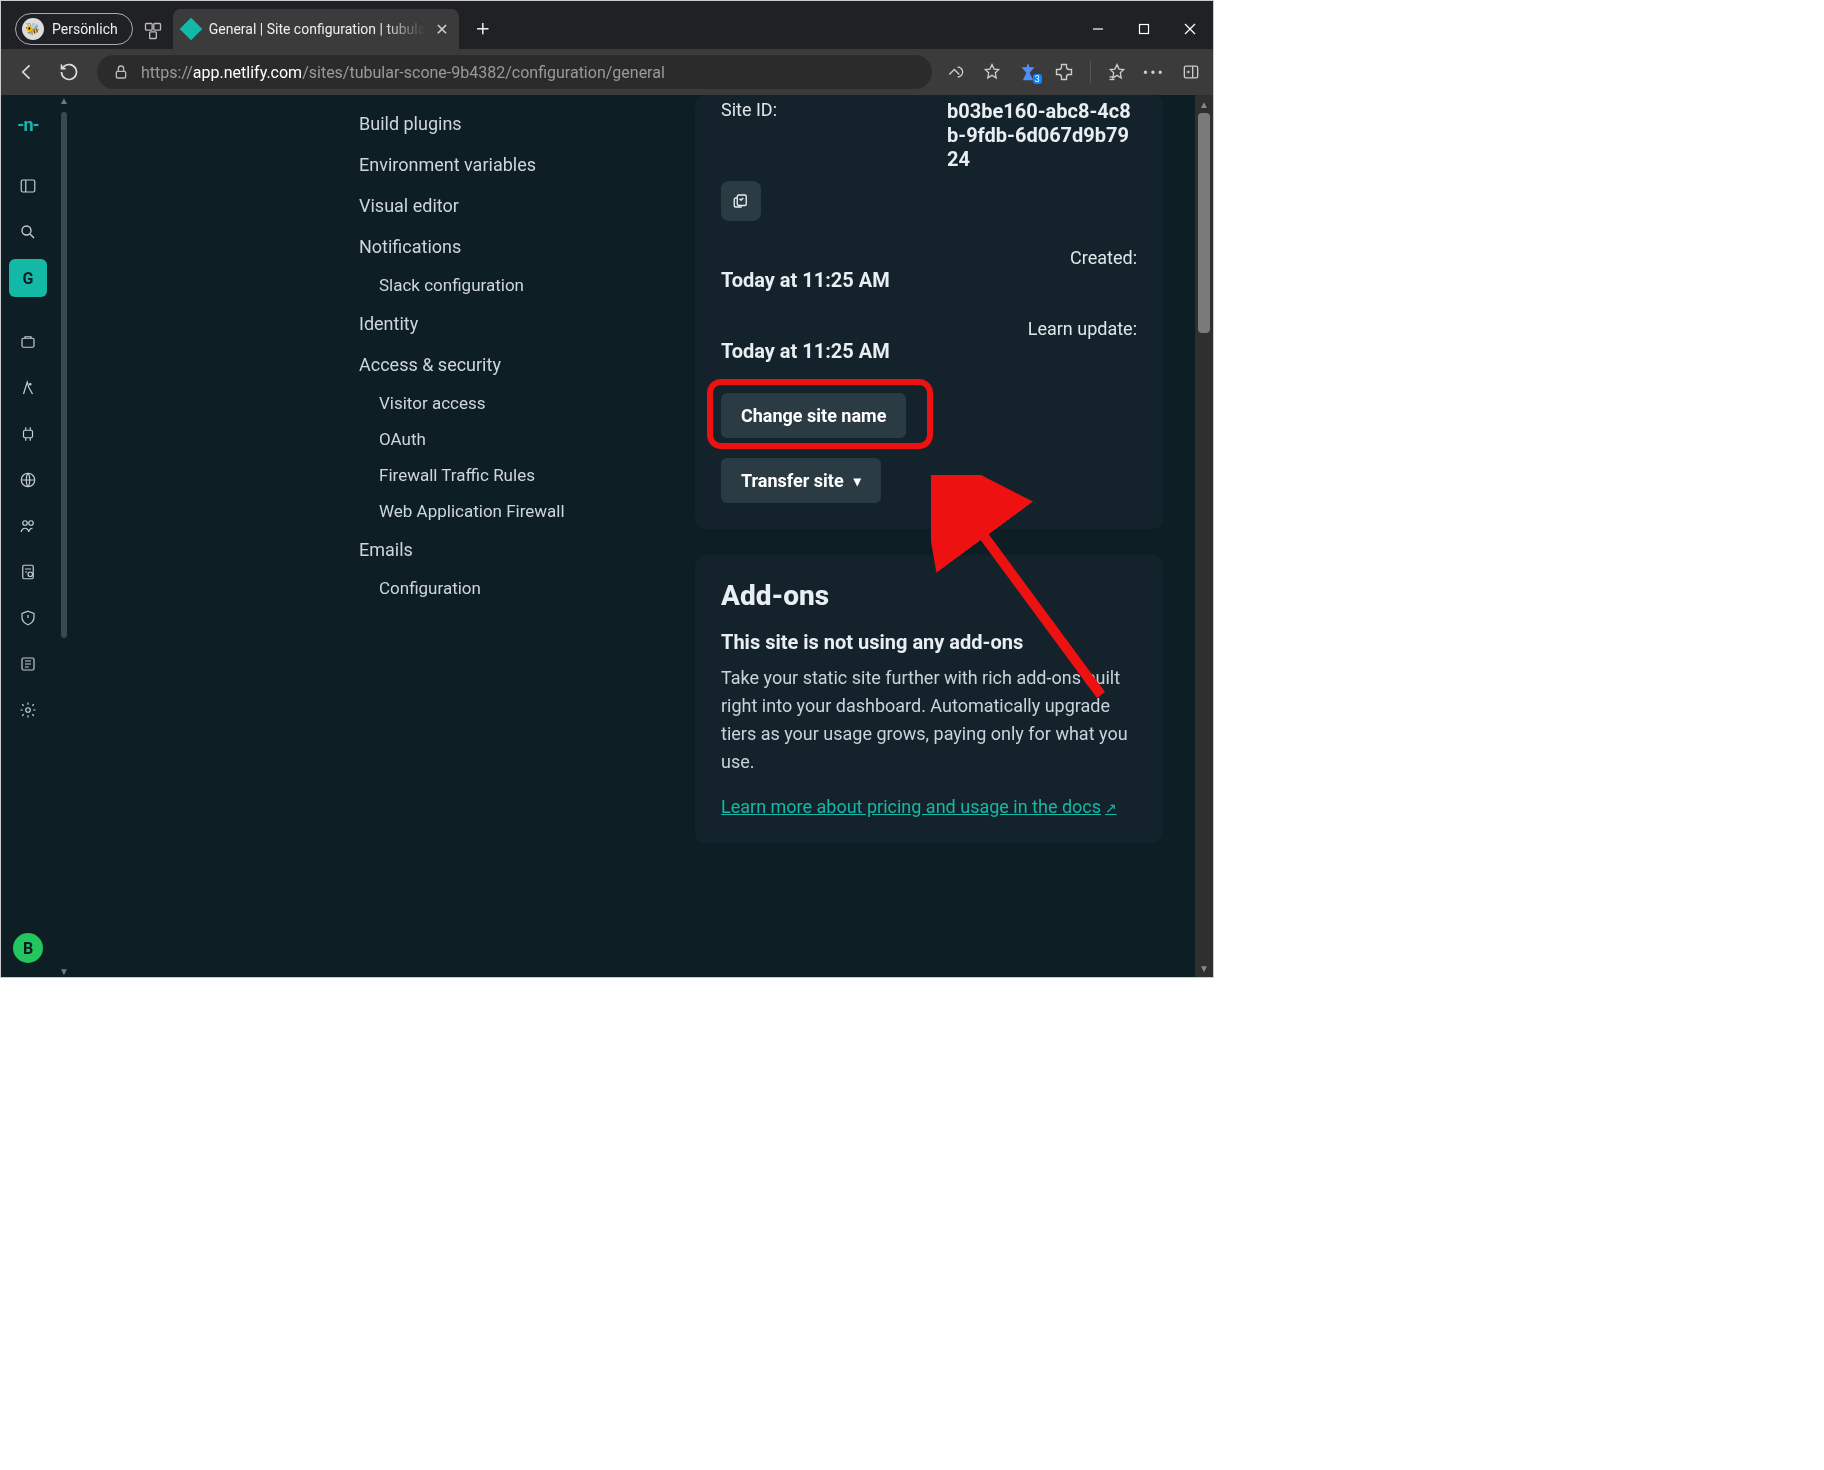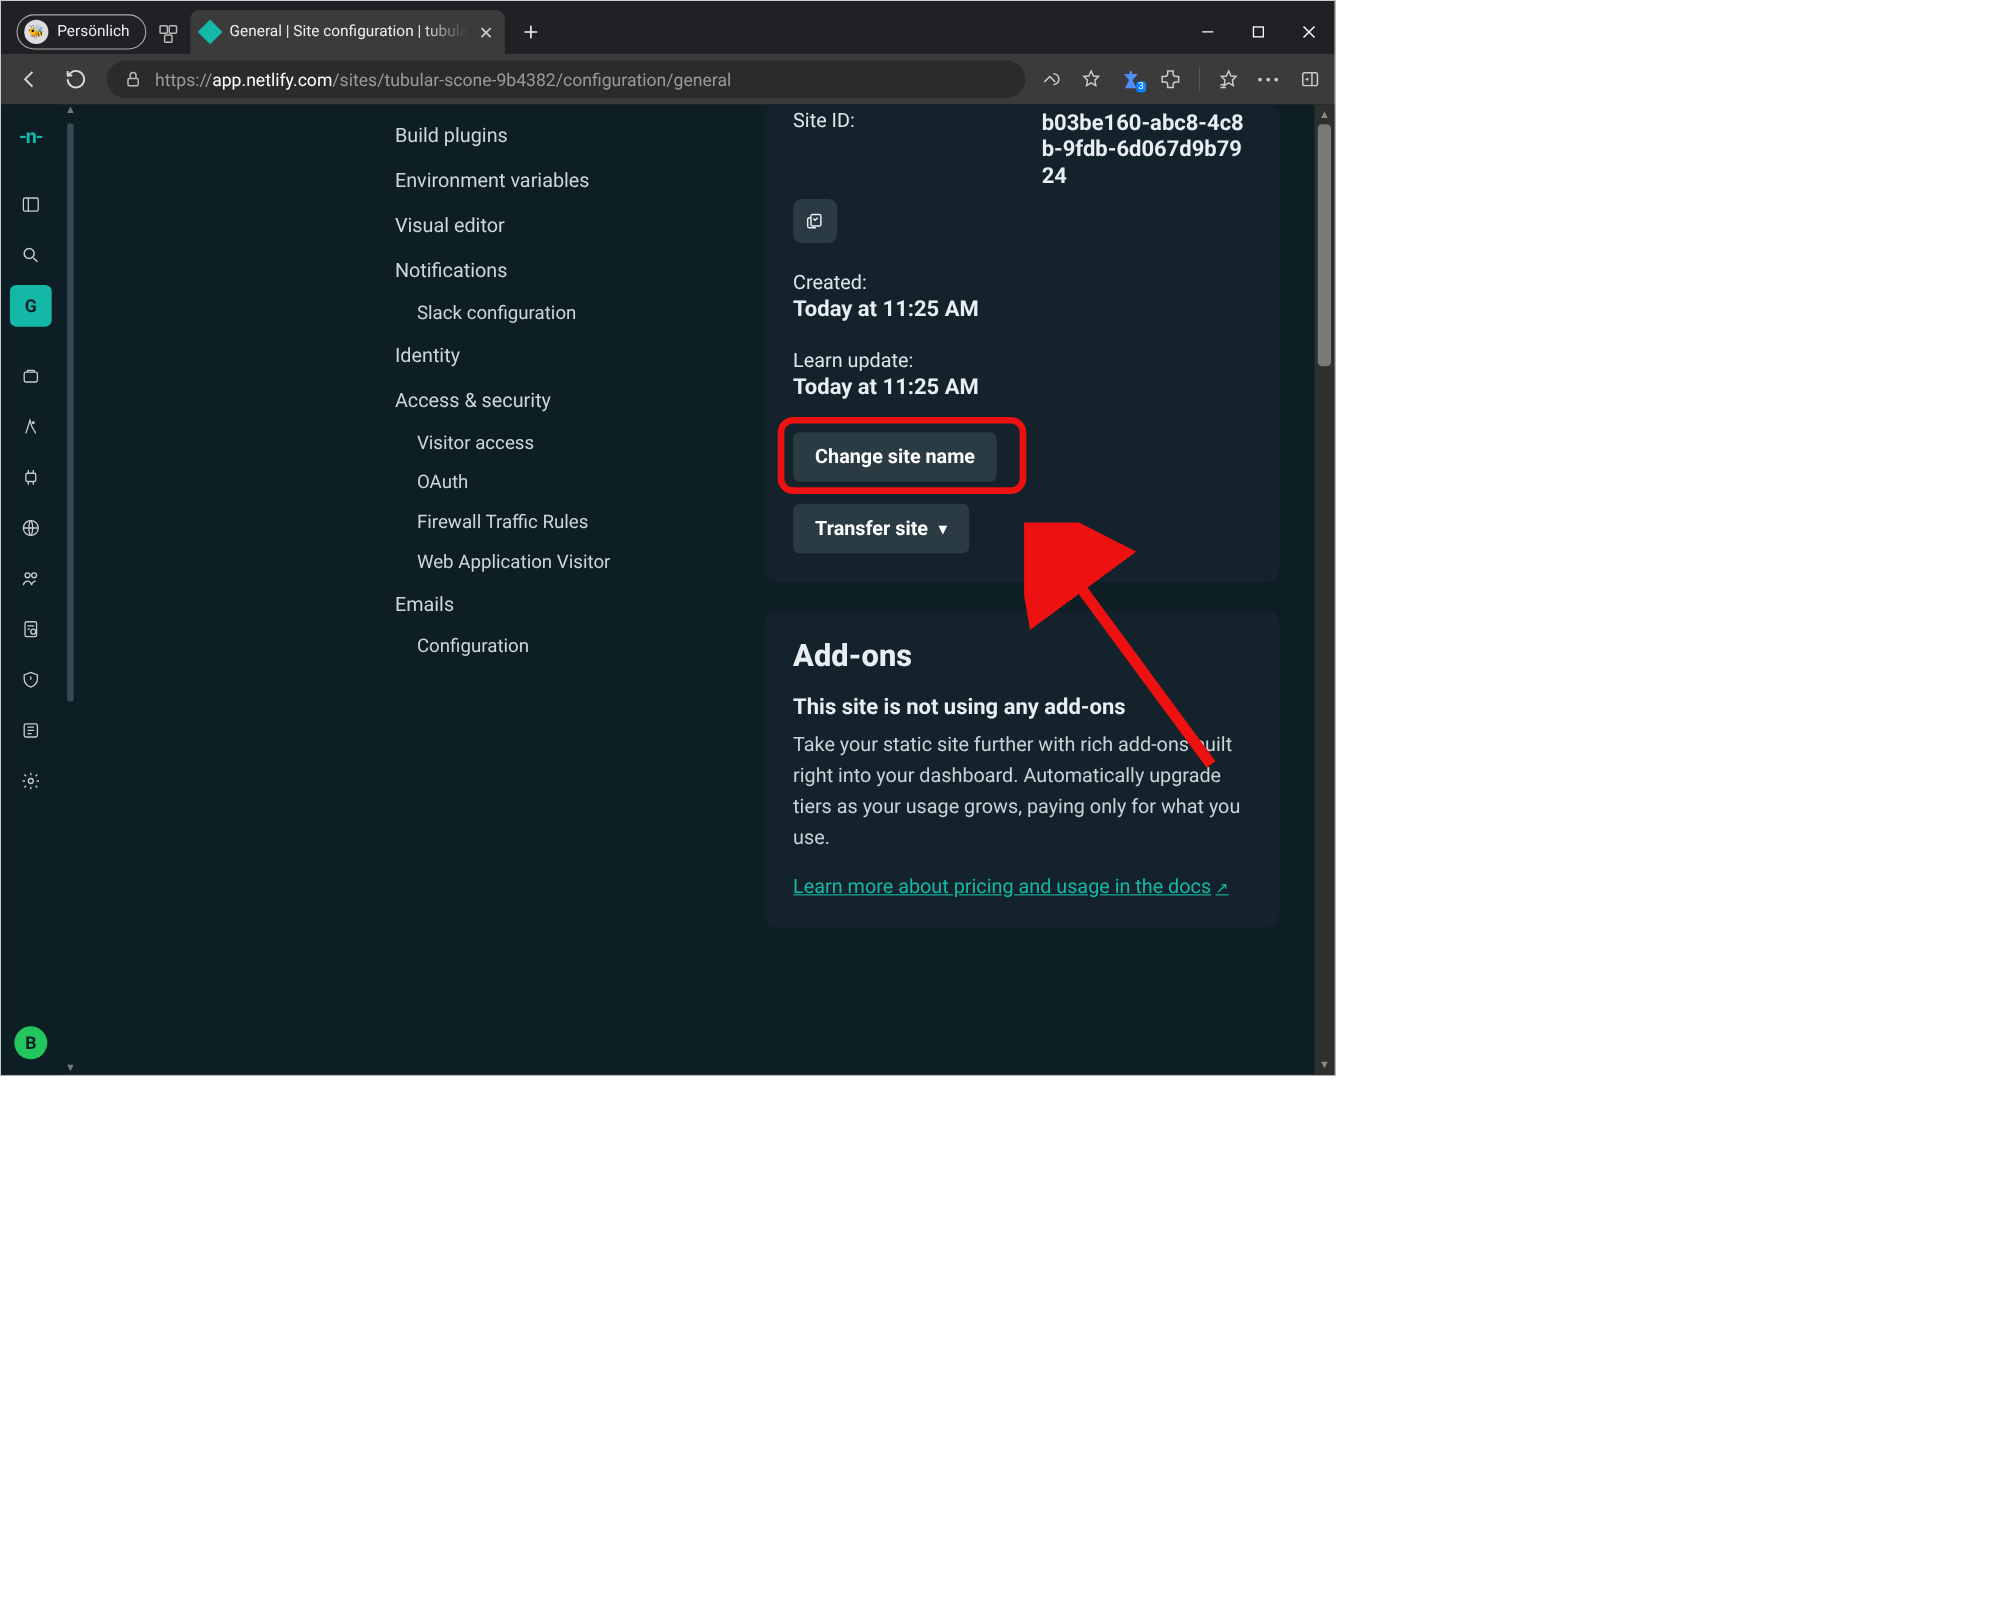--- a/index.html
+++ b/index.html
@@ -48,21 +48,21 @@
   .rail-scroll .thumb { position:absolute; top:0; width:6px; left:-2px; height:62%; background:#3a4a52; border-radius:3px; }
 
   .content { flex:1; display:flex; padding-left:24px; overflow:hidden; }
   .navcol { width:300px; padding-top:8px; color:#cfd6db; font-size:18px; }
   .navcol .item { padding:10px 0 10px 0; }
   .navcol .sub { padding:8px 0 8px 20px; font-size:17px; }
 
   .main { width:468px; padding-top:0; color:#e8eef2; }
   .card { background:#14232b; border-radius:10px; padding:0 26px 26px 26px; margin-bottom:26px; position:relative; overflow:hidden; }
   .row-split { display:flex; justify-content:space-between; gap:20px; padding-top:0; }
-  .kv-label { font-size:18px; color:#dfe6ea; }
+  .kv-label { font-size:18px; color:#dfe6ea;text-align:right; }
   .kv-value { font-weight:700; font-size:20px; text-align:left; }
   .copy-btn { margin-top:10px; width:40px; height:40px; border-radius:8px; background:#2a3b44; display:flex; align-items:center; justify-content:center; color:#e8eef2; }
   .created { margin-top:26px; }
   .btn { background:#2a3b44; color:#fff; font-weight:700; font-size:18px; padding:12px 20px; border-radius:6px; display:inline-flex; align-items:center; gap:10px; }
   .btn .chev { font-size:14px; }
   .highlight-ring { position:absolute; border:6px solid #e11; border-radius:14px; pointer-events:none; }
   .arrow-svg { position:absolute; pointer-events:none; }
   h2.section { font-size:28px; font-weight:800; margin:22px 0 18px; }
   .sub-h { font-size:20px; font-weight:700; margin-bottom:10px; }
   .para { font-size:18px; color:#c9d3d9; line-height:1.55; }
@@ -284,21 +284,21 @@
         <div class="item">Build plugins</div>
         <div class="item">Environment variables</div>
         <div class="item">Visual editor</div>
         <div class="item">Notifications</div>
         <div class="sub">Slack configuration</div>
         <div class="item">Identity</div>
         <div class="item">Access &amp; security</div>
         <div class="sub">Visitor access</div>
         <div class="sub">OAuth</div>
         <div class="sub">Firewall Traffic Rules</div>
-        <div class="sub">Web Application Visitor</div>
+        <div class="sub">Web Application Firewall</div>
         <div class="item">Emails</div>
         <div class="sub">Configuration</div>
       </div>
 
       <div class="main" style="margin-left:36px;">
         <div class="card" style="padding-top:4px;">
           <div class="row-split">
             <div class="kv-label">Site ID:</div>
             <div class="kv-value" style="width:190px; word-break:break-all;">b03be160-abc8-4c8b-9fdb-6d067d9b7924</div>
           </div>

